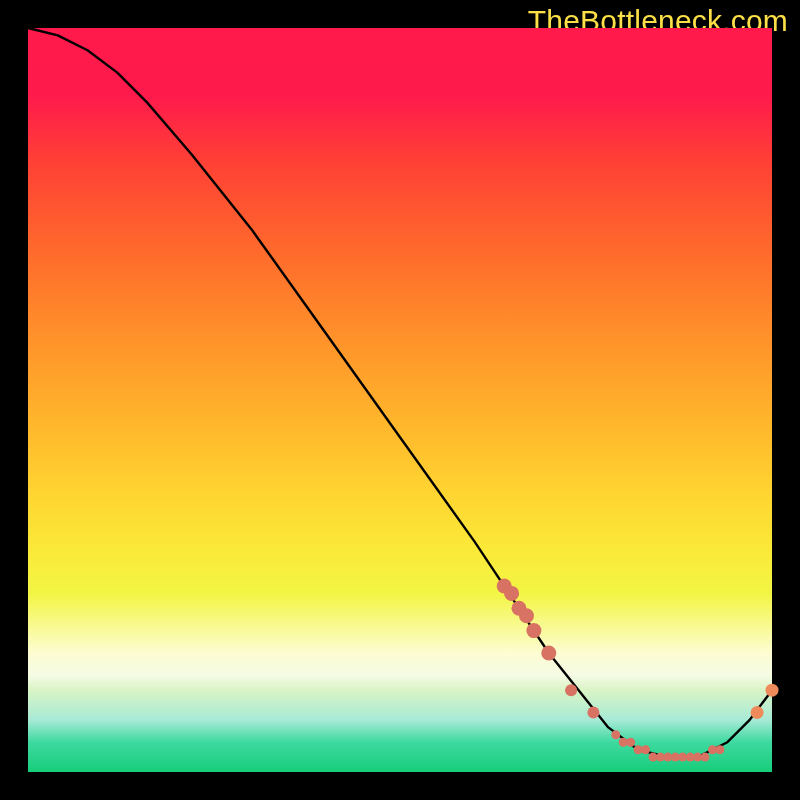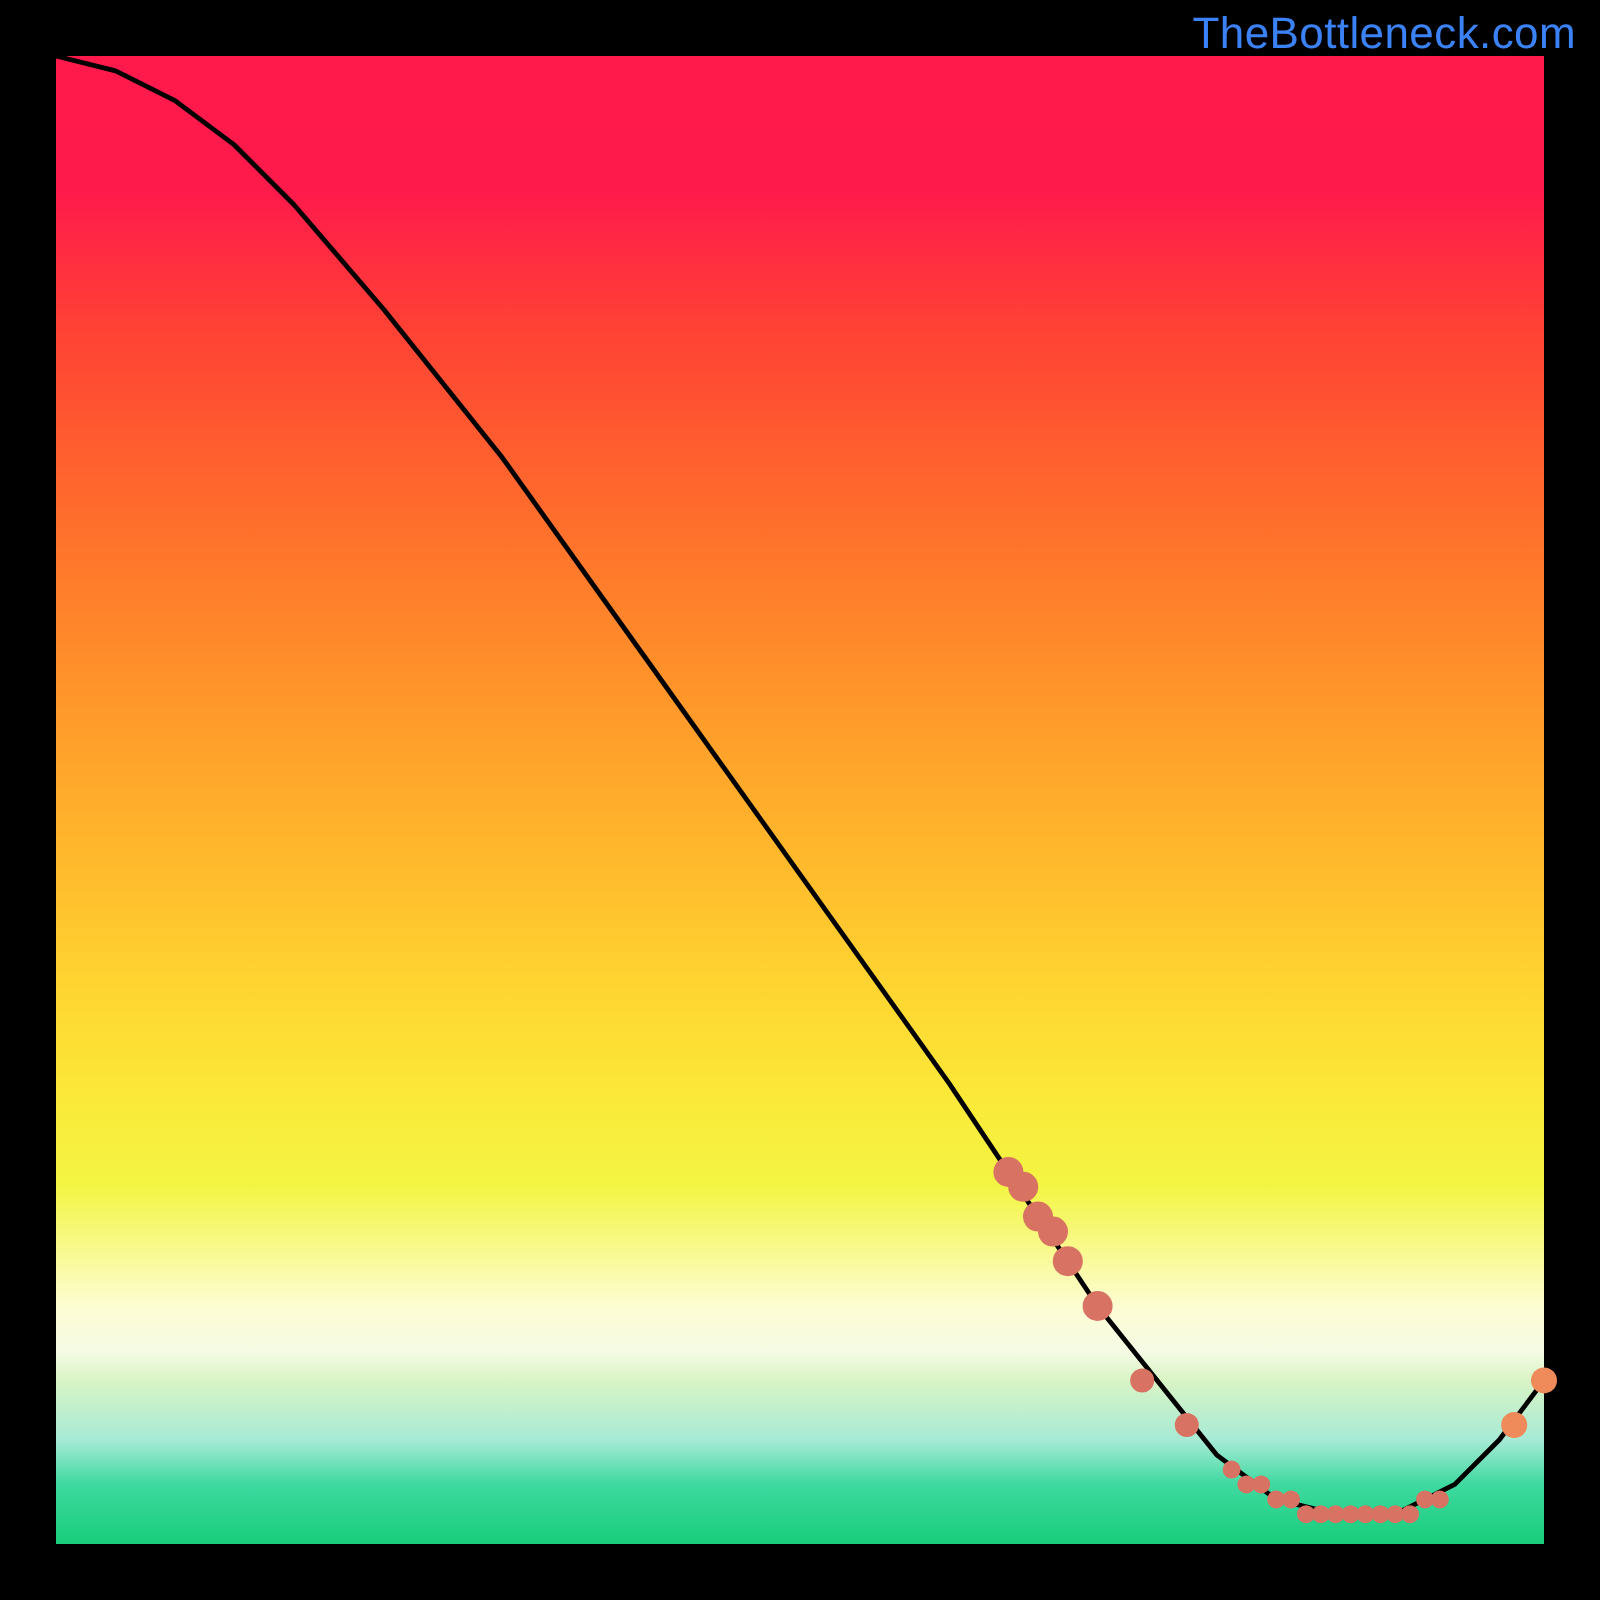--- a/index.html
+++ b/index.html
@@ -14,22 +14,22 @@
   .frame {
     position: relative;
     width: 800px;
     height: 800px;
     background: #000;
   }
   .watermark {
     position: absolute;
     top: 4px;
     right: 12px;
-    font-size: 22px;
-    color: #3b82f6;
+    font-size: 30px;
+    color: #fde047;
     letter-spacing: 0.2px;
     user-select: none;
   }
   .plot-area {
     position: absolute;
     left: 28px;
     top: 28px;
     width: 744px;
     height: 744px;
     background: linear-gradient(

